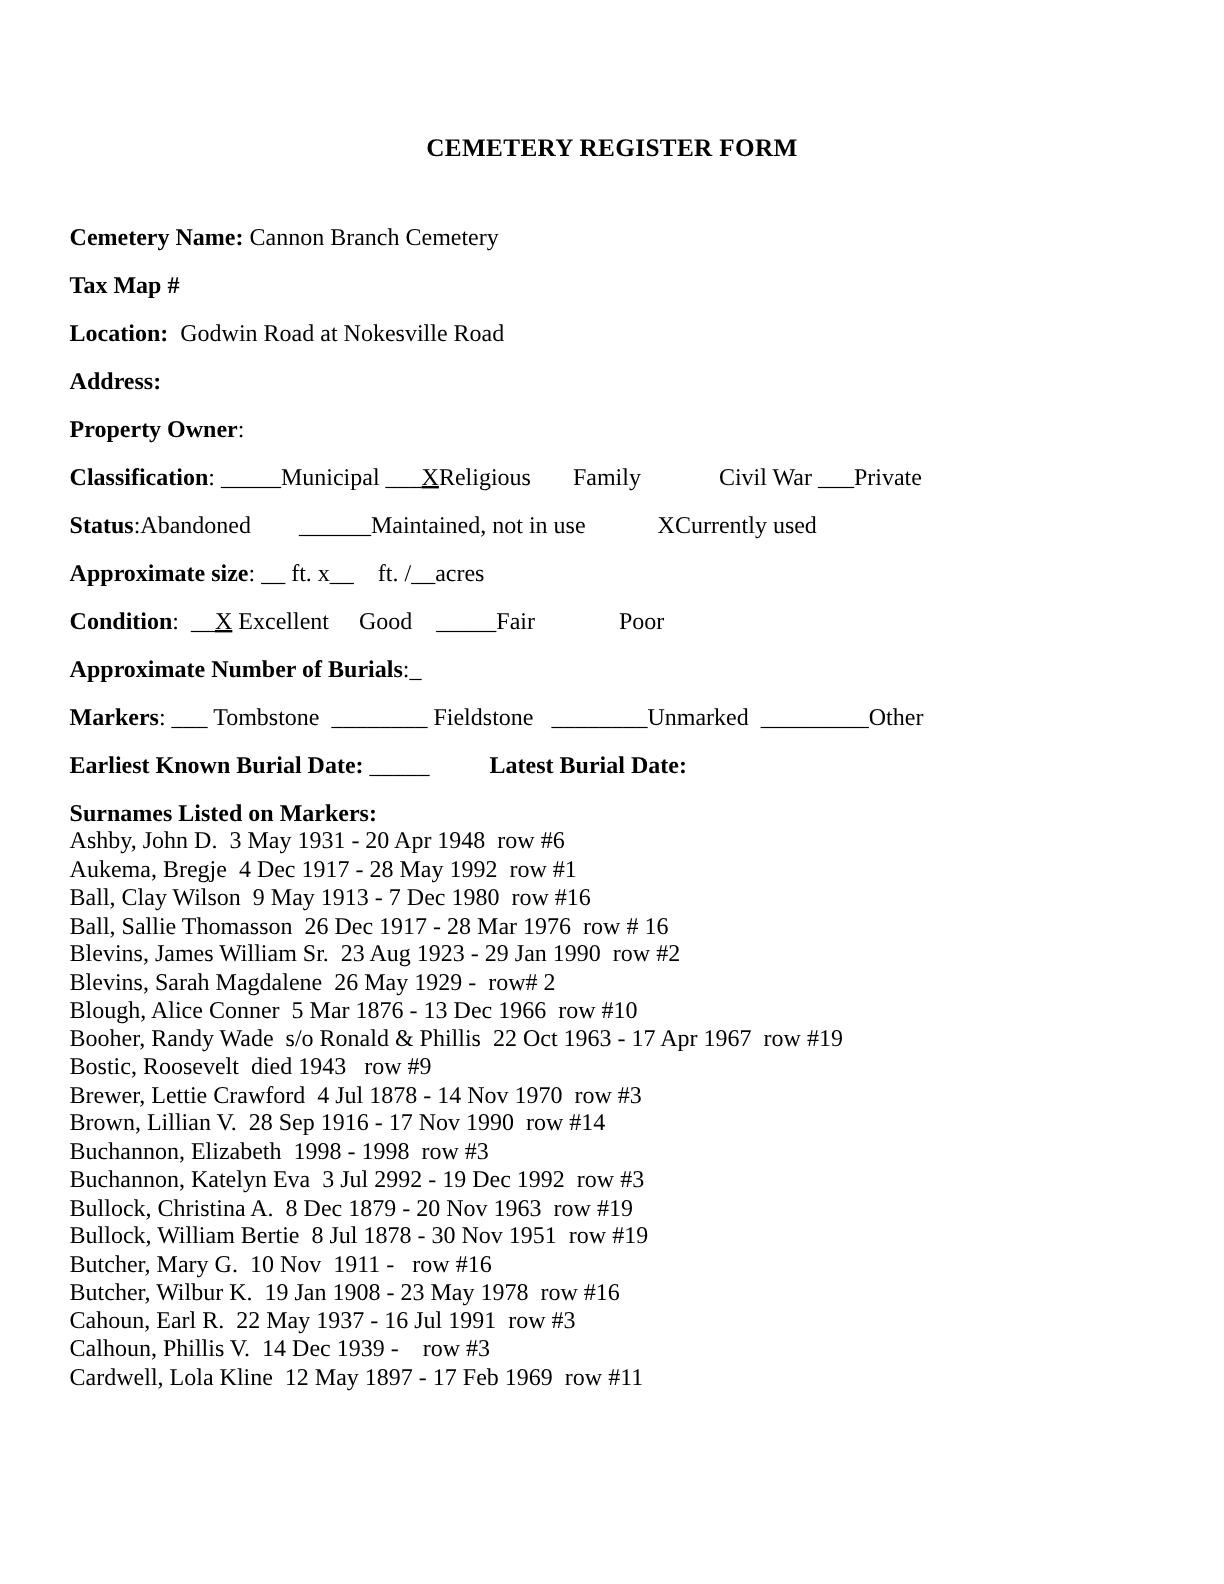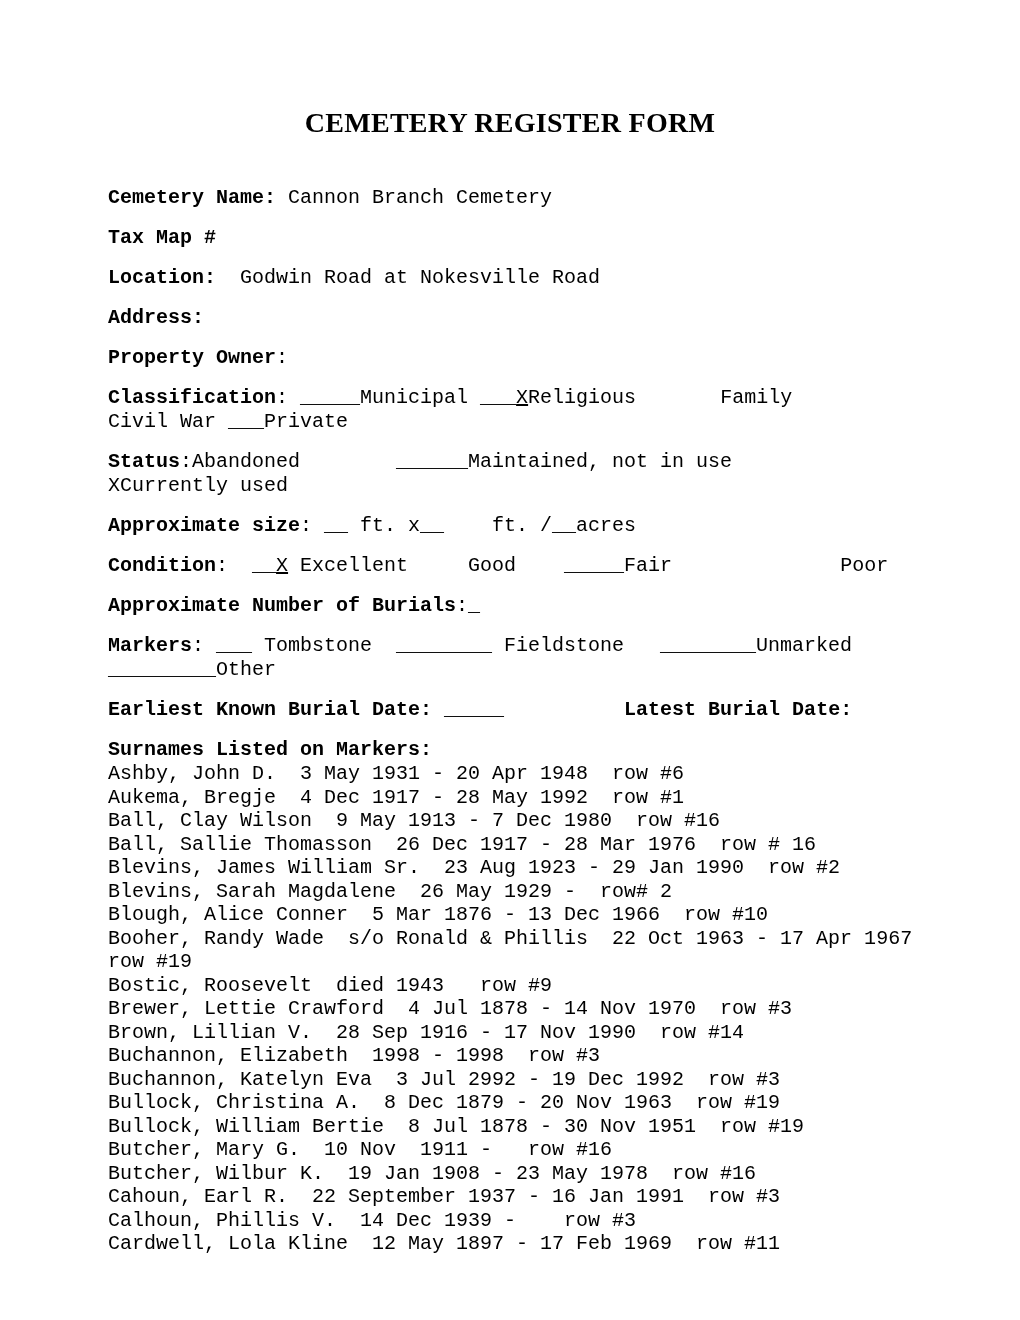--- a/index.html
+++ b/index.html
@@ -14,30 +14,29 @@
     background: #ffffff;
     font-family: "Liberation Serif", serif;
     font-size: 20px;
     color: #000000;
     overflow: hidden;
   }
   .doc-title {
     margin: 0;
     padding-top: 110px;
     text-align: center;
-    font-size: 28px;
+    font-size: 21px;
     font-weight: bold;
     letter-spacing: 0.3px;
     line-height: 26px;
   }
   .content {
-    margin-left: 108px;
+    margin-left: 58px;
     margin-right: 90px;
     margin-top: 50px;
-    font-family: Liberation Mono, monospace;
   }
   .form-line {
     line-height: 24px;
     margin-bottom: 16px;
     white-space: pre-wrap;
   }
   .form-line span.b { font-weight: bold; }
   .form-line span.u { text-decoration: underline; }
   .surnames-heading {
     font-weight: bold;
@@ -84,19 +83,19 @@
           <div class="surname-entry">Booher, Randy Wade  s/o Ronald &amp; Phillis  22 Oct 1963 - 17 Apr 1967  row #19</div>
           <div class="surname-entry">Bostic, Roosevelt  died 1943   row #9</div>
           <div class="surname-entry">Brewer, Lettie Crawford  4 Jul 1878 - 14 Nov 1970  row #3</div>
           <div class="surname-entry">Brown, Lillian V.  28 Sep 1916 - 17 Nov 1990  row #14</div>
           <div class="surname-entry">Buchannon, Elizabeth  1998 - 1998  row #3</div>
           <div class="surname-entry">Buchannon, Katelyn Eva  3 Jul 2992 - 19 Dec 1992  row #3</div>
           <div class="surname-entry">Bullock, Christina A.  8 Dec 1879 - 20 Nov 1963  row #19</div>
           <div class="surname-entry">Bullock, William Bertie  8 Jul 1878 - 30 Nov 1951  row #19</div>
           <div class="surname-entry">Butcher, Mary G.  10 Nov  1911 -   row #16</div>
           <div class="surname-entry">Butcher, Wilbur K.  19 Jan 1908 - 23 May 1978  row #16</div>
-          <div class="surname-entry">Cahoun, Earl R.  22 September 1937 - 16 Jan 1991  row #3</div>
+          <div class="surname-entry">Cahoun, Earl R.  22 May 1937 - 16 Jul 1991  row #3</div>
           <div class="surname-entry">Calhoun, Phillis V.  14 Dec 1939 -    row #3</div>
           <div class="surname-entry">Cardwell, Lola Kline  12 May 1897 - 17 Feb 1969  row #11</div>
         </div>
     </div>
   </div>
 </div>
 
 </body></html>

